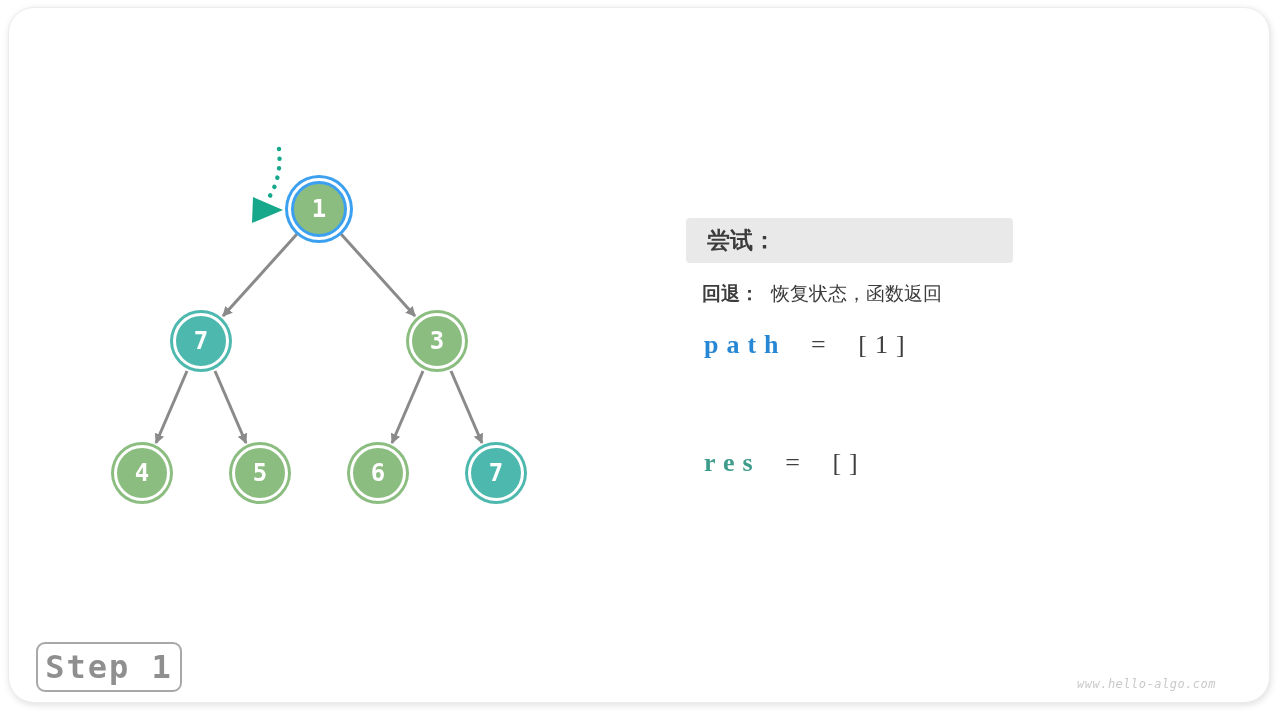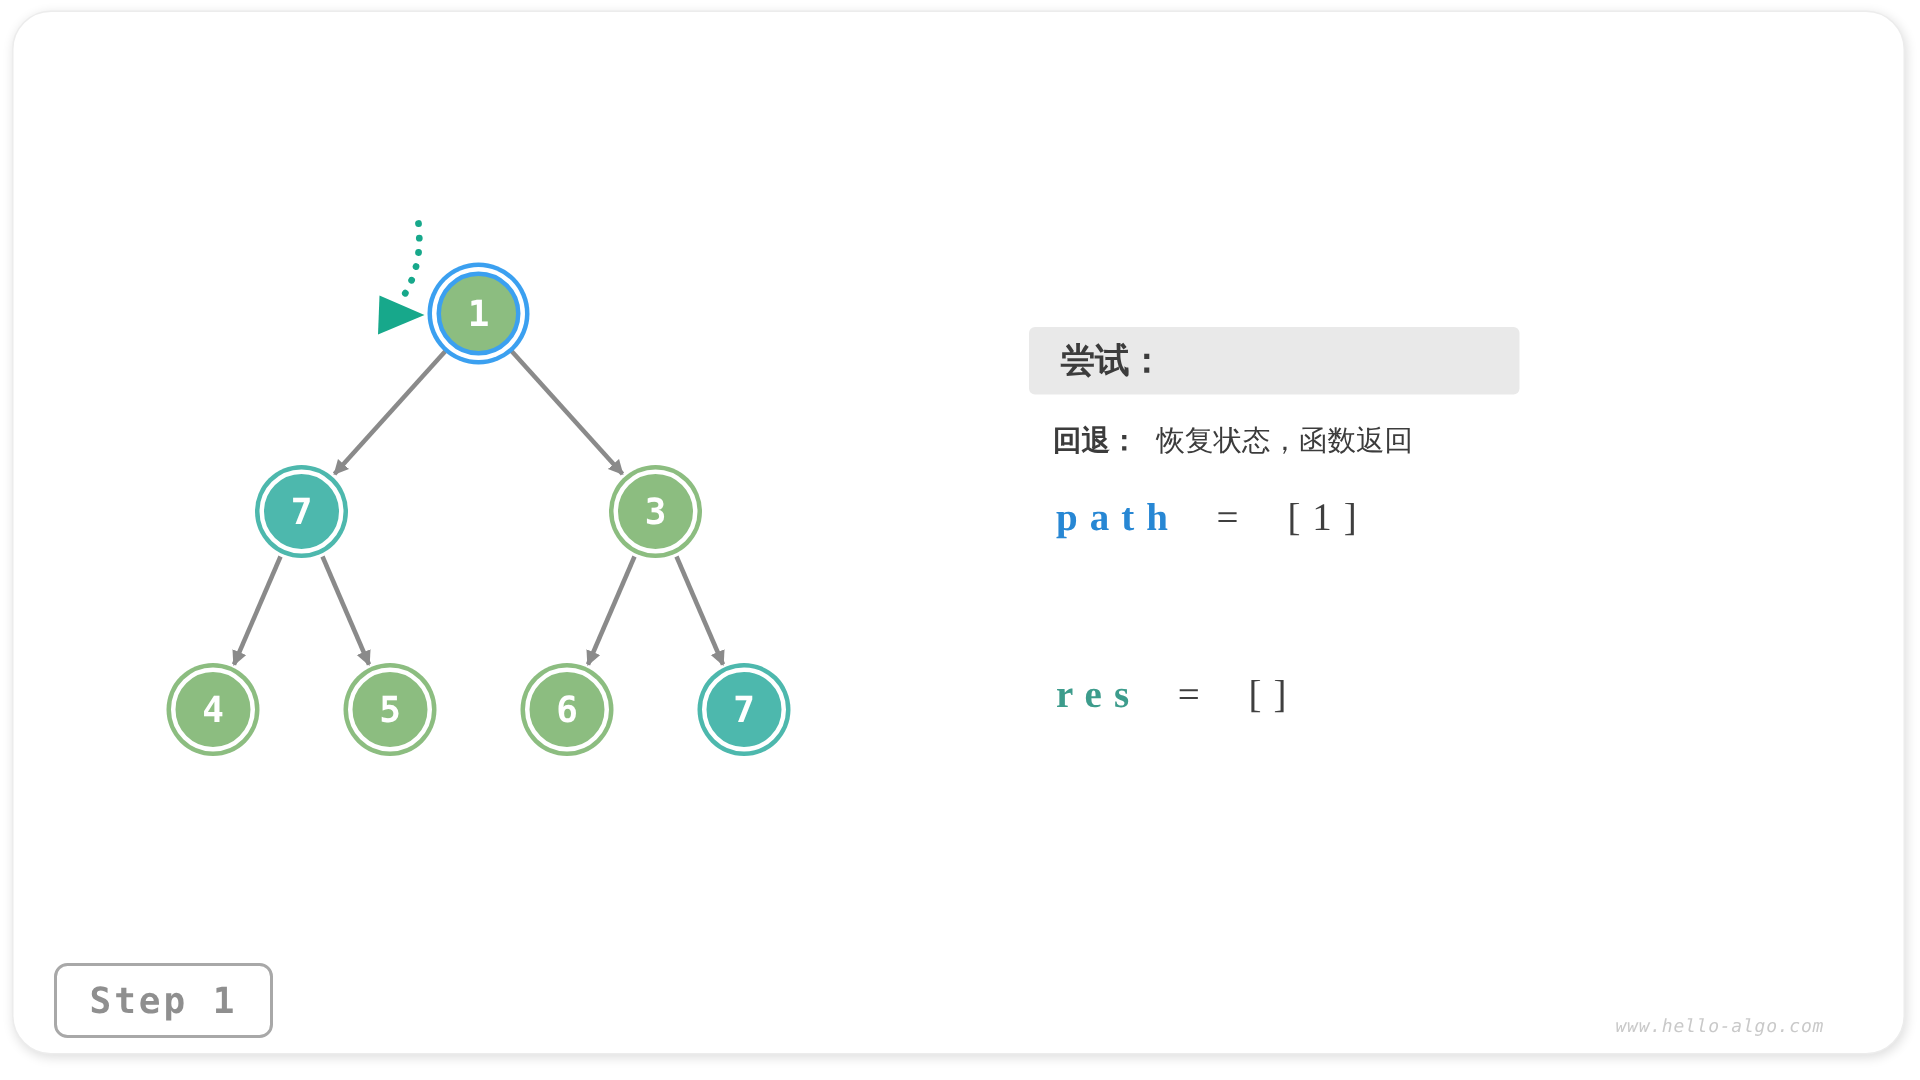--- a/index.html
+++ b/index.html
@@ -82,21 +82,21 @@
     position: absolute;
     left: 36px; top: 642px;
     width: 146px; height: 50px;
     box-sizing: border-box;
     background: #ffffff;
     border: 2px solid #a8a8a8;
     border-radius: 9px;
     display: flex; align-items: center; justify-content: center;
     font-family: "DejaVu Sans Mono", "Liberation Mono", monospace;
     font-weight: bold;
-    font-size: 24px;
+    font-size: 32px;
     letter-spacing: 2px;
     color: #8f8f8f;
   }
   .watermark {
     position: absolute;
     left: 1077px; top: 677px;
     font-family: "DejaVu Sans Mono", "Liberation Mono", monospace;
     font-size: 12px;
     letter-spacing: 0.5px;
     color: #c9c9c9;

